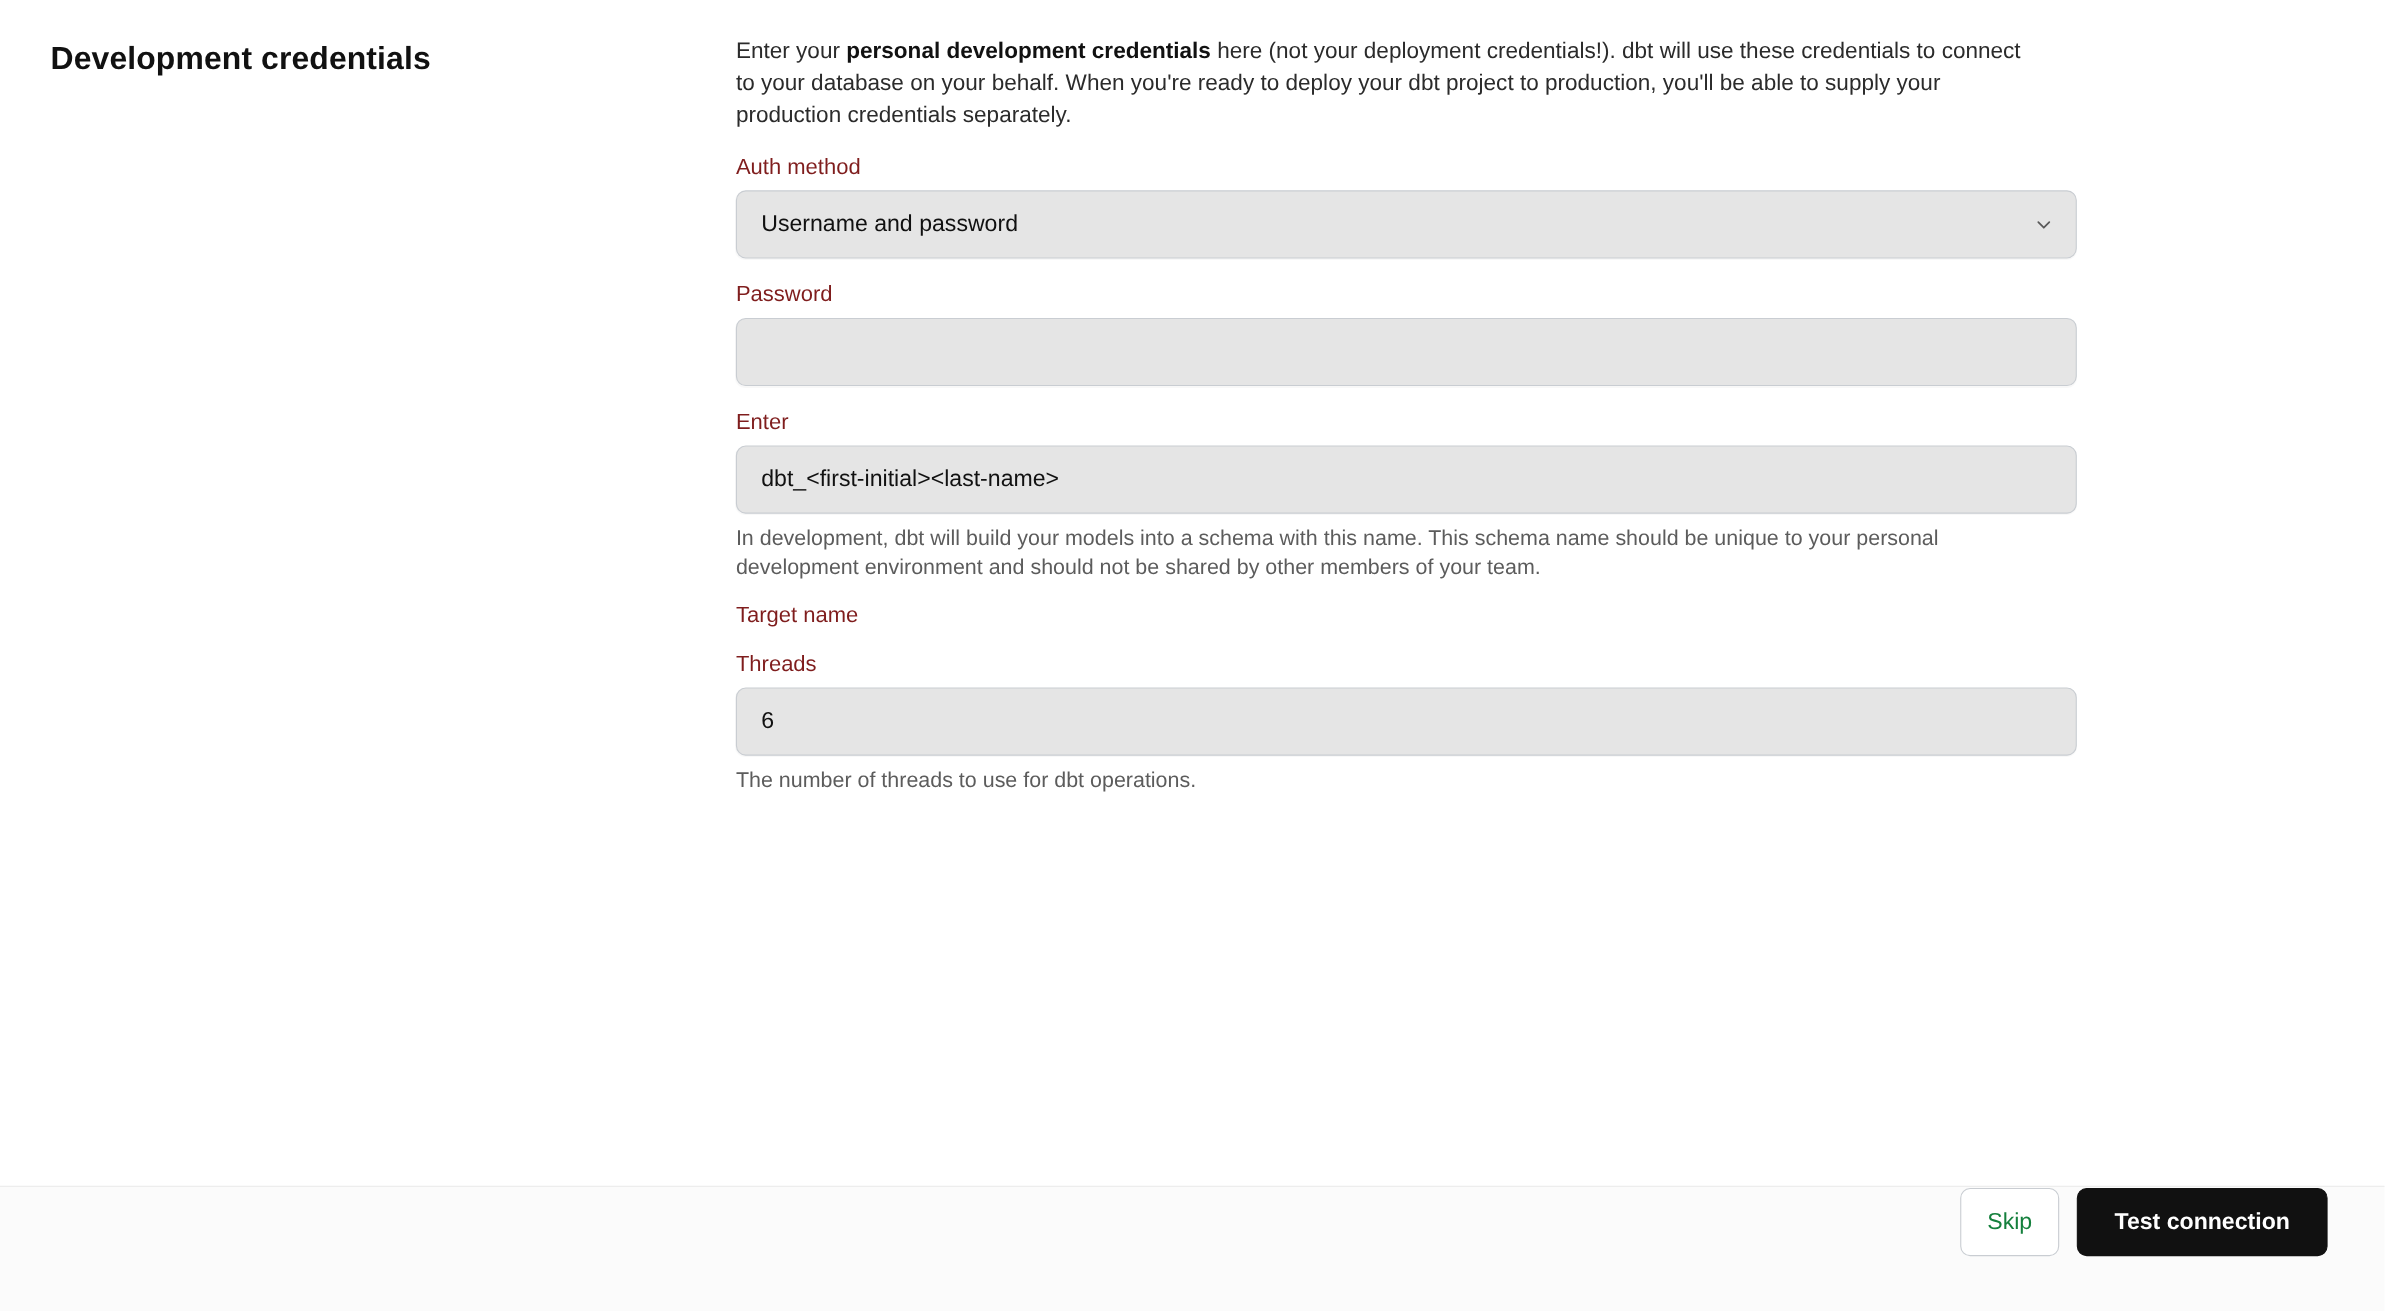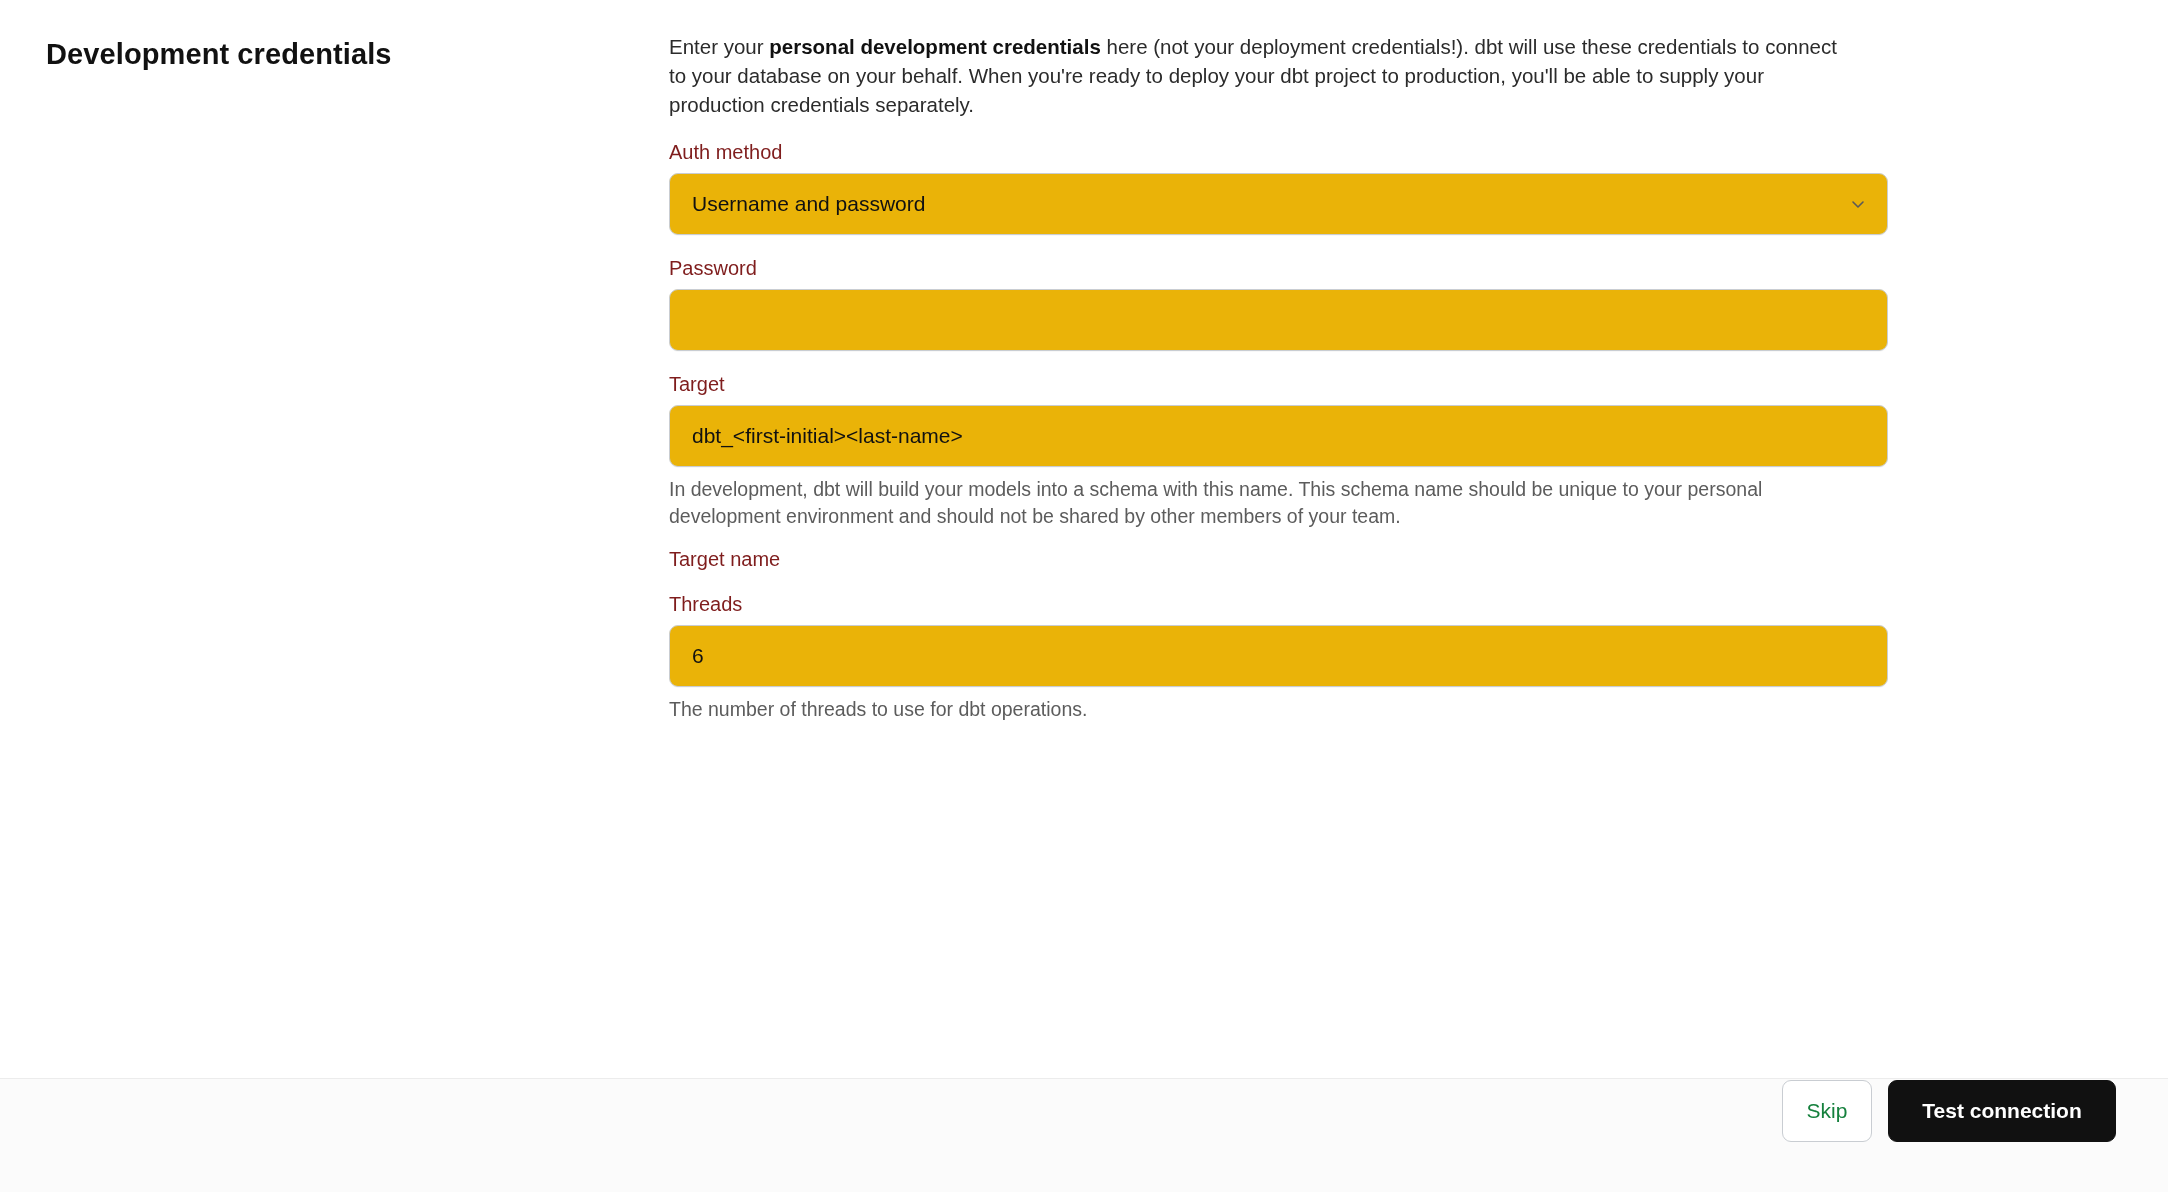--- a/index.html
+++ b/index.html
@@ -48,21 +48,21 @@
     color: #7f1d1d;
     margin-bottom: 9px;
     display: block;
   }
   .input-box {
     position: relative;
     width: 1219px;
     height: 62px;
     border: 1px solid #c9cdd2;
     border-radius: 9px;
-    background: #eab308;
+    background: #e5e5e5;
     display: flex;
     align-items: center;
     padding: 0 22px;
     font-size: 21px;
     color: #111111;
     box-shadow: 0 1px 1px rgba(16,24,40,0.03);
   }
   .input-box.select { padding-right: 48px; }
   .input-value { white-space: nowrap; overflow: hidden; text-overflow: ellipsis; }
   .chevron {
@@ -154,21 +154,21 @@
 
 
     <div class="field gap-a">
       <span class="field-label">Password</span>
       <div class="input-box">
         <span class="input-value"></span>
       </div>
     </div>
 
     <div class="field gap-b">
-      <span class="field-label">Target</span>
+      <span class="field-label">Enter</span>
       <div class="input-box">
         <span class="input-value">dbt_&lt;first-initial&gt;&lt;last-name&gt;</span>
       </div>
       <div class="help-text">In development, dbt will build your models into a schema with this name. This schema name should be unique to your personal development environment and should not be shared by other members of your team.</div>
     </div>
 
     <div class="field gap-a">
       <span class="field-label">Target name</span>
     </div>
 

